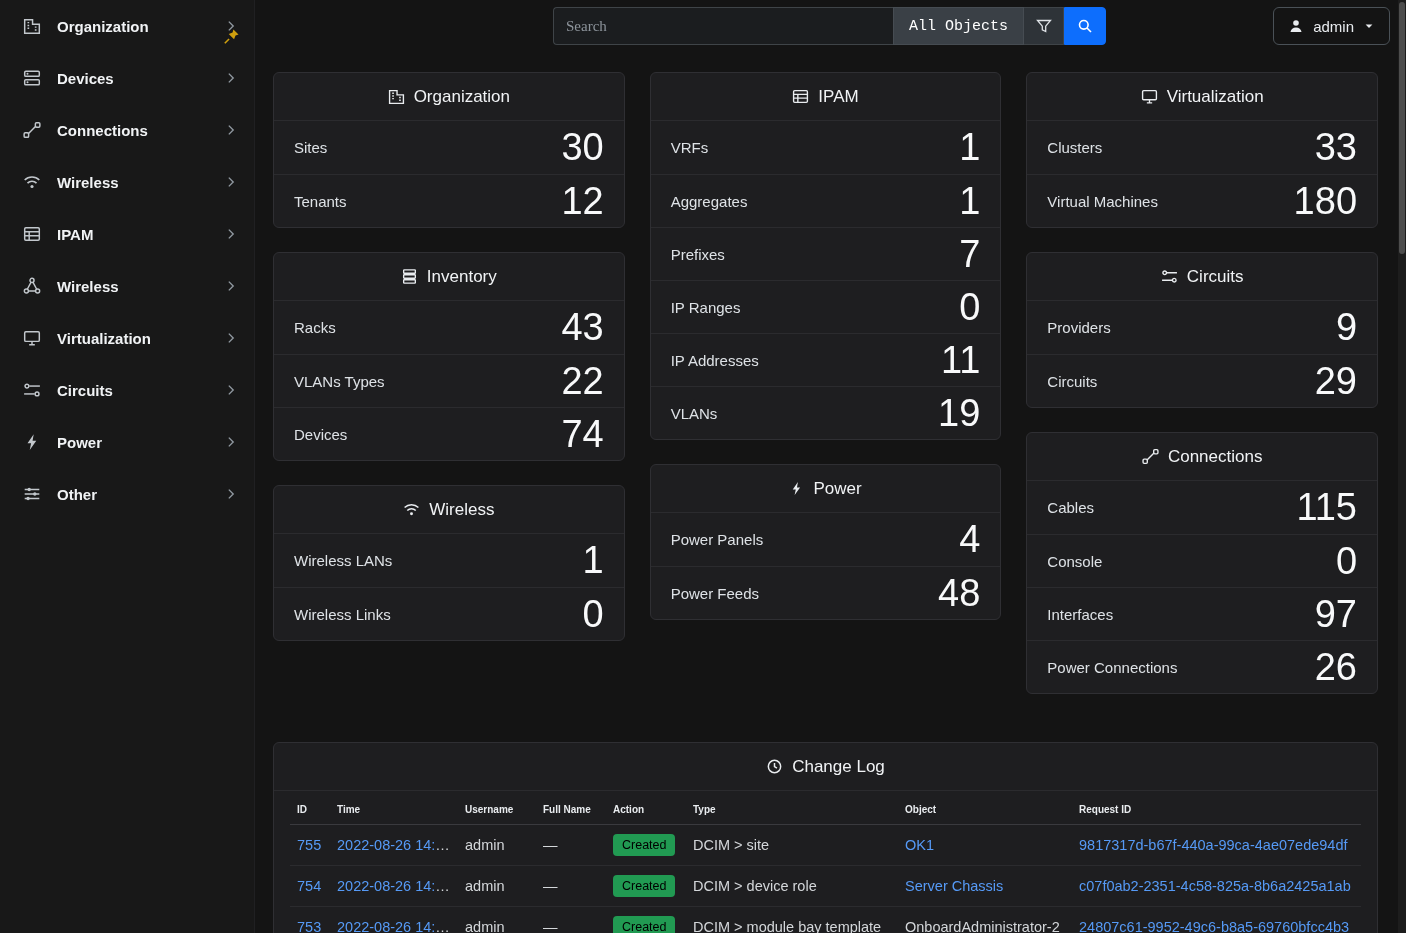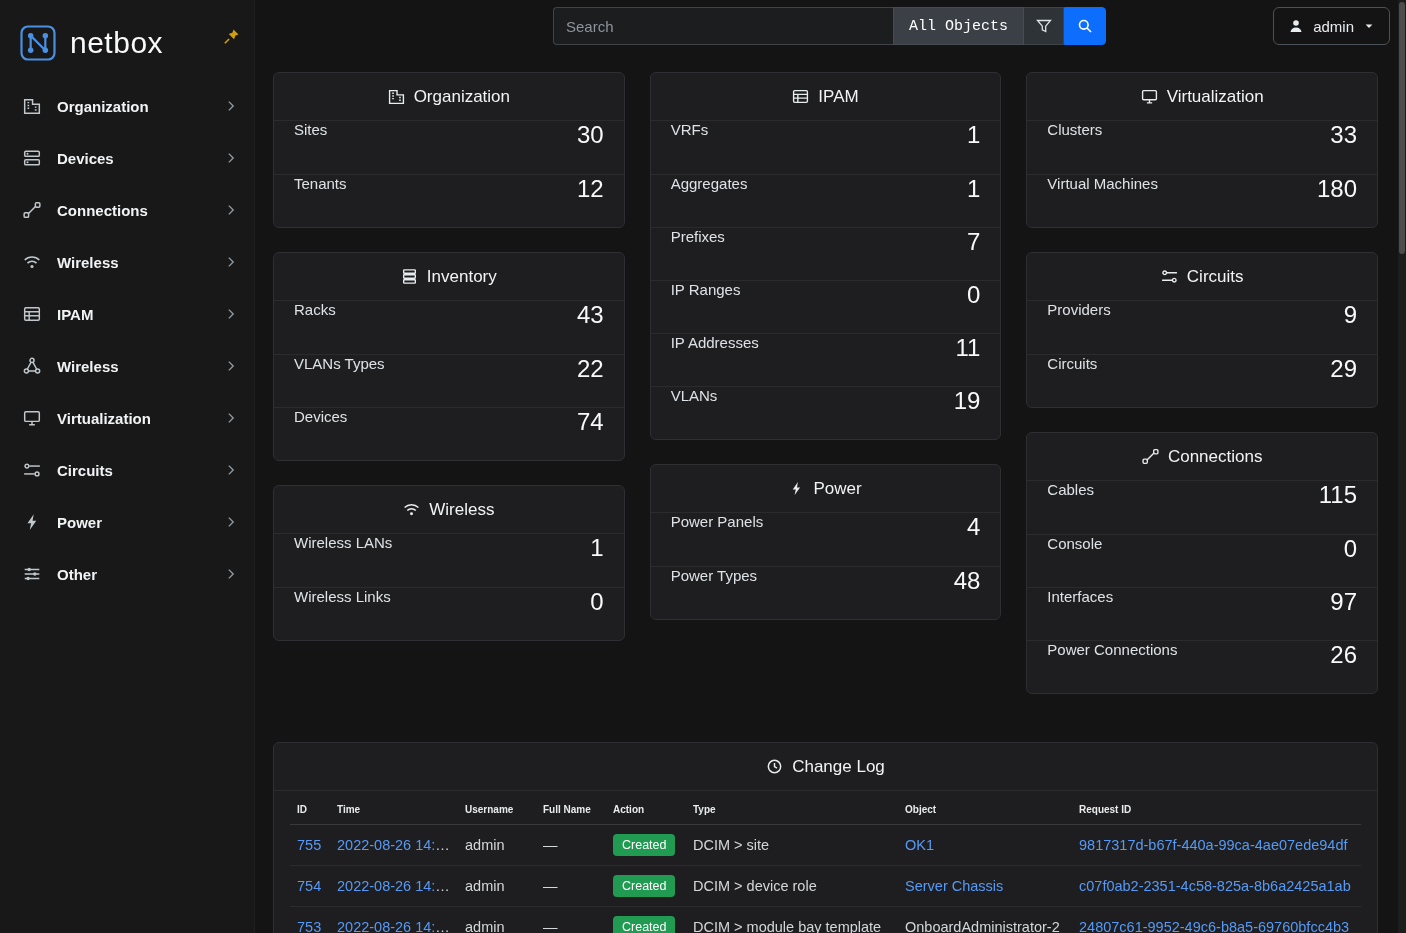--- a/index.html
+++ b/index.html
@@ -22,79 +22,62 @@
   .nav-item{display:flex;align-items:center;height:52px;padding:0 16px 0 20px;cursor:pointer}
   .nav-icon{width:24px;height:22px;color:#c2c7cc;margin-right:13px;display:flex;align-items:center;justify-content:center}
   .nav-label{font-size:15px;font-weight:700;color:#f1f3f5;flex:1}
   .nav-chevron{color:#9199a1;display:flex}
   
   .content{flex:1;display:flex;flex-direction:column;height:100%;min-width:0}
   .topbar{height:46px;display:flex;align-items:center;padding:6px 16px 0 14px}
   .topbar-spacer{flex:1}
   .search-group{display:flex;height:38px}
   .search-input{width:340px;background:#1b1d1f;border:1px solid #3f4448;border-right:none;
-    border-radius:4px 0 0 4px;color:#e9ecef;padding:0 12px;font-size:15px;outline:none;font-family:Liberation Sans, sans-serif}
+    border-radius:4px 0 0 4px;color:#e9ecef;padding:0 12px;font-size:15px;outline:none;font-family:Liberation Serif, serif}
   .search-input::placeholder{color:#8d949b}
   .scope-btn{background:#3a4046;color:#fff;border:1px solid #464c52;font-size:15px;padding:0 15px;
     font-family:Liberation Mono, monospace;cursor:pointer}
   .filter-btn{background:#2e3338;border:1px solid #3f4448;border-left:none;width:40px;color:#dfe3e7;
     display:flex;align-items:center;justify-content:center;cursor:pointer}
   .search-btn{background:var(--blue);border:1px solid var(--blue);width:42px;border-radius:0 4px 4px 0;
     color:#fff;display:flex;align-items:center;justify-content:center;cursor:pointer}
   .topbar-right{flex:1;display:flex;justify-content:flex-end}
   .user-btn{display:flex;align-items:center;gap:9px;height:38px;padding:0 14px;border:1px solid #4a5157;
     border-radius:6px;background:transparent;color:#e9ecef;font-size:15px;font-family:inherit;cursor:pointer}
   
   .dashboard{padding:26px 28px 0 18px;flex:1;overflow:hidden}
   .columns{display:flex;gap:25px;align-items:flex-start}
   .col{flex:1;display:flex;flex-direction:column;gap:24px;min-width:0}
   .card{background:var(--card);border:1px solid var(--border);border-radius:6px;overflow:hidden}
   .card-header{display:flex;align-items:center;justify-content:center;gap:9px;height:48px;
     border-bottom:1px solid var(--divider);font-size:17px;color:#f1f3f5;font-weight:500}
   .card-header .icon{color:#e9ecef;display:flex}
-  .stat-row{display:flex;align-items:flex-start;justify-content:space-between;padding:0 20px;height:53px}
+  .stat-row{display:flex;align-items:center;justify-content:space-between;padding:0 20px;height:53px}
   .stat-row + .stat-row{border-top:1px solid var(--divider)}
   .stat-label{font-size:15px;color:#dee2e6}
-  .stat-value{font-size:24px;color:var(--value)}
+  .stat-value{font-size:38px;color:var(--value)}
   
   .changelog{margin-top:48px}
   .cl-table-wrap{padding:2px 16px 16px}
   table{width:100%;border-collapse:collapse;table-layout:fixed}
   th{font-size:10px;text-align:left;padding:11px 8px 9px 7px;color:#e9ecef;border-bottom:1px solid #3a3a3e;
     overflow:hidden;white-space:nowrap}
   td{font-size:14.5px;padding:9px 8px 9px 7px;border-bottom:1px solid var(--divider);color:#d4d7da;
     overflow:hidden;text-overflow:ellipsis;white-space:nowrap}
   a{color:var(--link);text-decoration:none;cursor:pointer}
-  .badge{display:inline-block;background:var(--green);color:#ffffff;font-size:12.5px;padding:4px 9px;border-radius:4px}
+  .badge{display:inline-block;background:var(--green);color:#000000;font-size:12.5px;padding:4px 9px;border-radius:4px}
   
   .scrollbar{position:absolute;right:0;top:0;width:8px;height:100%;background:#1d1d1d}
   .scroll-thumb{position:absolute;top:2px;left:1px;width:6px;height:252px;border-radius:3px;background:#4d4d4d}
   svg{display:block}
 </style>
 </head>
 <body>
 
 <aside class="sidebar">
-  <div class="brand">
-    <span>
-      <svg width="44" height="44" viewBox="0 0 48 48">
-        <g stroke="#4a90e2" stroke-width="2.4" fill="none">
-          <rect x="6" y="6" width="36" height="36" rx="7"></rect>
-          <path d="M16 32V16l16 16V16"></path>
-        </g>
-        <g fill="#4a90e2">
-          <circle cx="16" cy="16" r="3"></circle>
-            <circle cx="16" cy="32" r="3"></circle>
-          <circle cx="32" cy="16" r="3"></circle>
-            <circle cx="32" cy="32" r="3"></circle>
-        </g>
-      </svg>
-    </span>
-    <span class="brand-text">netbox</span>
-  </div>
   <span class="pin">
     <svg width="17" height="17" viewBox="0 0 16 16">
       <path d="M9.8 1.4l4.8 4.8-2.8.8-1.4 3.6-5-5 3.6-1.4z" fill="currentColor"></path>
       <path d="M5.7 10.3l-4 4" stroke="currentColor" stroke-width="1.5"></path>
     </svg>
   </span>
 
   <nav class="nav">
     <div class="nav-item">
       <span class="nav-icon">
@@ -396,21 +379,21 @@
                 <path d="M9.5 1L4 9h3.2L6 15l5.8-8.2H8.5z" fill="currentColor"></path>
               </svg>
             </span>
             <span>Power</span>
           </header>
           <div class="stat-row">
             <span class="stat-label">Power Panels</span>
             <span class="stat-value">4</span>
           </div>
           <div class="stat-row">
-            <span class="stat-label">Power Types</span>
+            <span class="stat-label">Power Feeds</span>
             <span class="stat-value">48</span>
           </div>
         </section>
       </div>
 
       <div class="col">
         <section class="card">
           <header class="card-header">
             <span class="icon">
               <svg width="17" height="17" viewBox="0 0 16 16" fill="none" stroke="currentColor" stroke-width="1.3">

